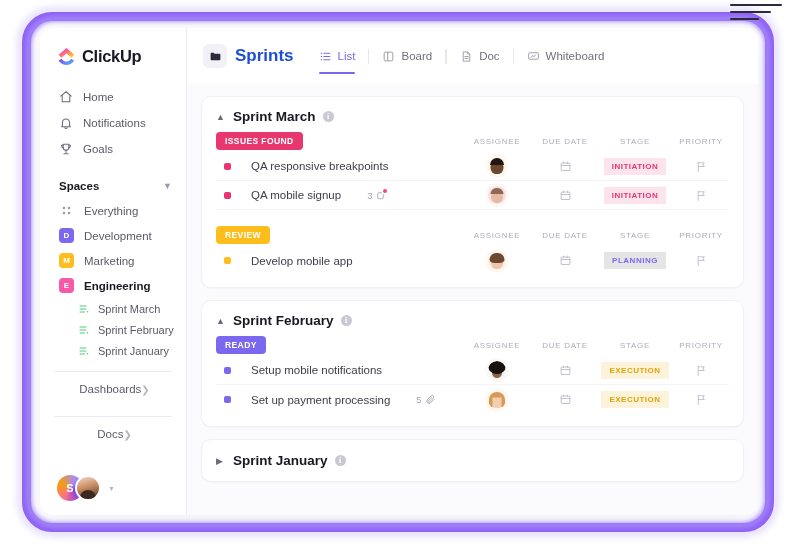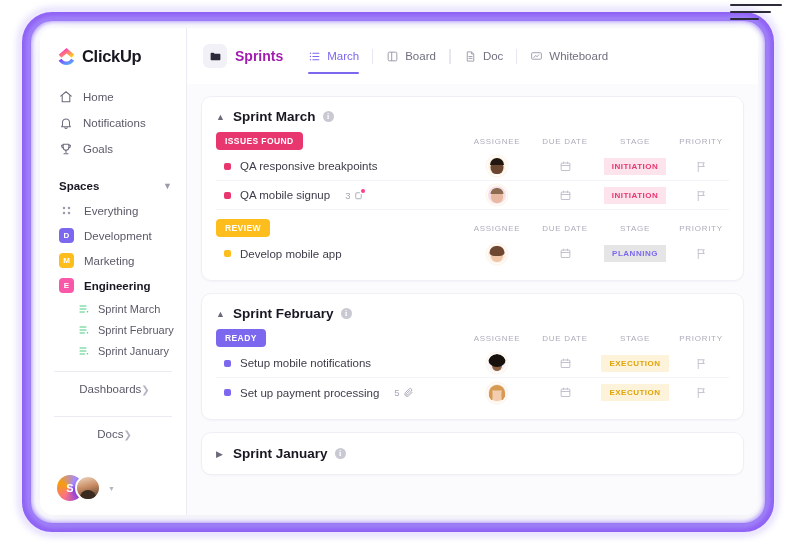--- a/index.html
+++ b/index.html
@@ -174,21 +174,21 @@
     display: flex; align-items: center;
     padding: 0 16px; gap: 0;
     flex: none;
   }
   .tb-title { display: flex; align-items: center; gap: 8px; padding-right: 12px; }
   .tb-folder {
     width: 24px; height: 24px; border-radius: 6px; background: #f2f1f7;
     display: flex; align-items: center; justify-content: center; flex: none;
   }
   .tb-folder svg { width: 13px; height: 13px; display:block; }
-  .tb-title-text { font-size: 14px; font-weight: bold; color: #a21caf; }
+  .tb-title-text { font-size: 17px; font-weight: bold; color: #1d4ed8; }
 
   .tb-tabs { display: flex; align-items: center; }
   .tb-tab {
     display: flex; align-items: center; gap: 6px;
     padding: 4px 13px; font-size: 11.5px; color: #70707e;
     cursor: pointer; position: relative;
   }
   .tb-tab svg { width: 13px; height: 13px; display: block; }
   .tb-tab.active { color: #7b68ee; }
   .tb-tab.active::after {
@@ -233,21 +233,21 @@
   .c-due      { width: 64px; }
   .c-stage    { width: 76px; }
   .c-prio     { width: 56px; }
 
   .task-row {
     display: flex; align-items: center;
     height: 29px; border-bottom: 1px solid #f4f3f8;
     cursor: pointer;
   }
   .task-row:last-child { border-bottom: none; }
-  .task-left { display: flex; align-items: center; gap: 9px; min-width: 0; flex: 1; padding-left: 8px; }
+  .task-left { display: flex; align-items: center; gap: 20px; min-width: 0; flex: 1; padding-left: 8px; }
   .task-dot { width: 7px; height: 7px; border-radius: 2px; flex: none; }
   .task-name { font-size: 11.5px; color: #3d3d4a; white-space: nowrap; }
   .task-meta { display:flex; align-items:center; gap:3px; margin-left: 6px; }
   .task-count { font-size: 9.5px; color: #a6a6b4; }
   .meta-ico { width: 11px; height: 11px; color: #a6a6b4; position: relative; }
   .meta-ico svg { width: 11px; height: 11px; display: block; }
   .dot-badge {
     position: absolute; right: -1px; top: -1px;
     width: 4px; height: 4px; border-radius: 50%; background: #ff3d8a;
   }
@@ -456,21 +456,21 @@
       <div class="tb-tabs">
         <div class="tb-tab active">
           <svg viewBox="0 0 24 24" fill="none" stroke="#7b68ee" stroke-width="2" stroke-linecap="round">
               <path d="M9 6h11"></path>
               <path d="M9 12h11"></path>
               <path d="M9 18h11"></path>
               <circle cx="4.5" cy="6" r="1.3" fill="#7b68ee" stroke="none"></circle>
               <circle cx="4.5" cy="12" r="1.3" fill="#7b68ee" stroke="none"></circle>
               <circle cx="4.5" cy="18" r="1.3" fill="#7b68ee" stroke="none"></circle>
             </svg>
-          <span>March</span>
+          <span>List</span>
         </div>
         <span class="tb-sep"></span>
         <div class="tb-tab">
           <svg viewBox="0 0 24 24" fill="none" stroke="#9a9aab" stroke-width="1.8" stroke-linejoin="round">
               <rect x="4" y="4" width="16" height="16" rx="2"></rect>
               <path d="M10.5 4v16"></path>
             </svg>
           <span>Board</span>
         </div>
         <span class="tb-sep"></span>
@@ -575,21 +575,21 @@
           <div class="cell c-prio">
             <span class="flag-ico">
               <svg viewBox="0 0 24 24" fill="none" stroke="currentColor" stroke-width="1.9" stroke-linecap="round" stroke-linejoin="round">
                   <path d="M6 21V4"></path>
                   <path d="M6 5h11l-2.2 3.5L17 12H6"></path>
                 </svg>
             </span>
           </div>
         </div>
 
-        <div class="group-head" style="margin-top:9px">
+        <div class="group-head" style="margin-top:16px">
           <span class="status-pill" style="background:#fdbd1d">REVIEW</span>
           <div class="col-labels">
             <span class="col-lbl c-assignee">ASSIGNEE</span>
             <span class="col-lbl c-due">DUE DATE</span>
             <span class="col-lbl c-stage">STAGE</span>
             <span class="col-lbl c-prio">PRIORITY</span>
           </div>
         </div>
 
         <div class="task-row">

